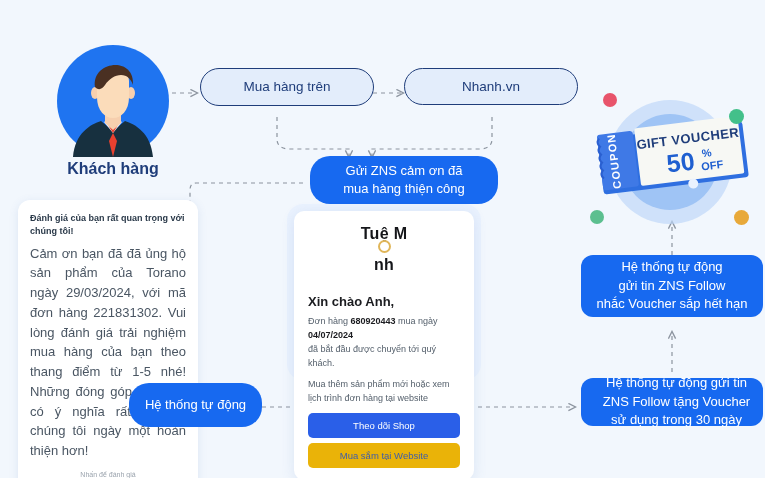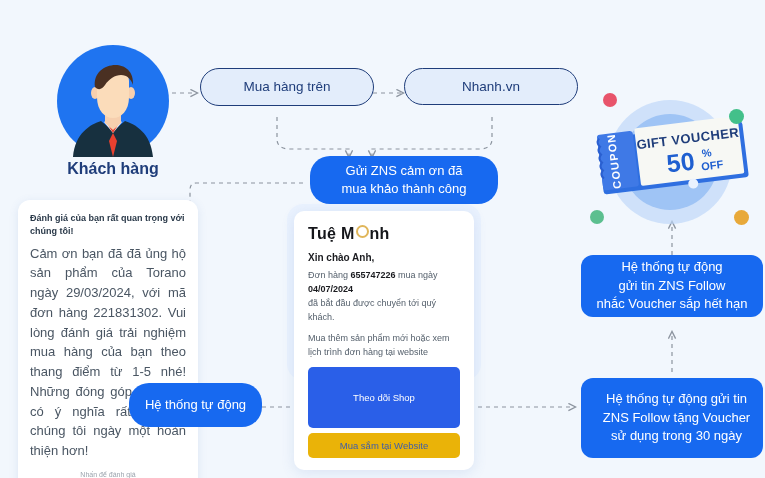--- a/index.html
+++ b/index.html
@@ -83,32 +83,32 @@
   }
   .zns-card{
     background:#ffffff;
     border-radius:10px;
     box-shadow:0 3px 14px rgba(80,120,190,.14);
     padding:14px 14px 12px 14px;
     box-sizing:border-box;
   }
   .brand{
     font-size:16px;font-weight:700;color:#15161a;letter-spacing:.3px;
-    display:flex;align-items:center;margin-bottom:9px;
+    display:flex;align-items:center;margin-bottom:20px;flex-direction:column;
   }
   .brand .ring{
     display:inline-block;width:9px;height:9px;border-radius:50%;
     border:2px solid #e0b65a;margin:0 1px;position:relative;top:-3px;
   }
-  .greet{font-size:10px;font-weight:700;color:#1b1c20;margin-bottom:6px;}
+  .greet{font-size:13px;font-weight:700;color:#1b1c20;margin-bottom:6px;}
   .zns-p{font-size:9px;color:#55606c;line-height:1.55;margin-bottom:7px;}
   .zns-p b{color:#1b1c20;font-weight:700;}
   .btn-primary{
     background:#2a5fe8;color:#fff;border-radius:5px;
-    font-size:9.5px;text-align:center;padding:25px 0;margin-top:4px;
+    font-size:9.5px;text-align:center;padding:7px 0;margin-top:4px;
   }
   .btn-ghost{
     background:#eab308;color:#3f5ea8;border-radius:5px;
     font-size:9.5px;text-align:center;padding:7px 8px;margin-top:5px;
   }
 
   
   .voucher-halo{border-radius:50%;}
   .dot{border-radius:50%;}
 
@@ -187,56 +187,56 @@
     <div>
       <div>Mua hàng trên</div>
     </div>
   </div>
 
   <div class="abs pill-light" style="left:404px;top:68px;width:174px;height:37px;">Nhanh.vn</div>
 
   <div class="abs pill-blue" style="left:302px;top:156px;width:188px;height:48px;margin-left:8px;">
     <div>
       <div>Gửi ZNS cảm ơn đã</div>
-      <div>mua khảo thành công</div>
+      <div>mua hàng thiện công</div>
     </div>
   </div>
 
   <div class="abs pill-blue" style="left:129px;top:383px;width:133px;height:44px;">
     <div>
       <div>Hệ thống tự động</div>
     </div>
   </div>
 
   <div class="abs box-blue" style="left:581px;top:255px;width:182px;height:62px;">
     <div>
       <div>Hệ thống tự động</div>
       <div>gửi tin ZNS Follow</div>
       <div>nhắc Voucher sắp hết hạn</div>
     </div>
   </div>
 
-  <div class="abs box-blue" style="left:581px;top:378px;width:182px;height:80px;padding-left:19px;">
+  <div class="abs box-blue" style="left:581px;top:378px;width:182px;height:48px;padding-left:19px;">
     <div>
       <div>Hệ thống tự động gửi tin</div>
       <div>ZNS Follow tặng Voucher</div>
       <div>sử dụng trong 30 ngày</div>
     </div>
   </div>
 
   <div class="abs zns-glow" style="left:287px;top:204px;width:194px;height:176px;"></div>
   <div class="abs zns-card" style="left:294px;top:211px;width:180px;">
     <div class="brand">
       <span>Tuệ M</span>
       <span class="ring"></span>
       <span>nh</span>
     </div>
     <div class="greet">Xin chào Anh,</div>
     <div class="zns-p">
-      <span>Đơn hàng </span><b>655747226</b><span> mua ngày </span><b>04/07/2024</b><br>
+      <span>Đơn hàng </span><b>680920443</b><span> mua ngày </span><b>04/07/2024</b><br>
       <span>đã bắt đầu được chuyển tới quý khách.</span>
     </div>
     <div class="zns-p">Mua thêm sản phẩm mới hoặc xem lịch trình đơn hàng tại website</div>
     <div class="btn-primary">Theo dõi Shop</div>
     <div class="btn-ghost">Mua sắm tại Website</div>
   </div>
 
   <div class="abs voucher-halo" style="left:608px;top:100px;width:124px;height:124px;background:#bcd6f9;opacity:.65;"></div>
   <div class="abs voucher-halo" style="left:622px;top:114px;width:96px;height:96px;background:#8fb9f3;opacity:.75;"></div>
 

